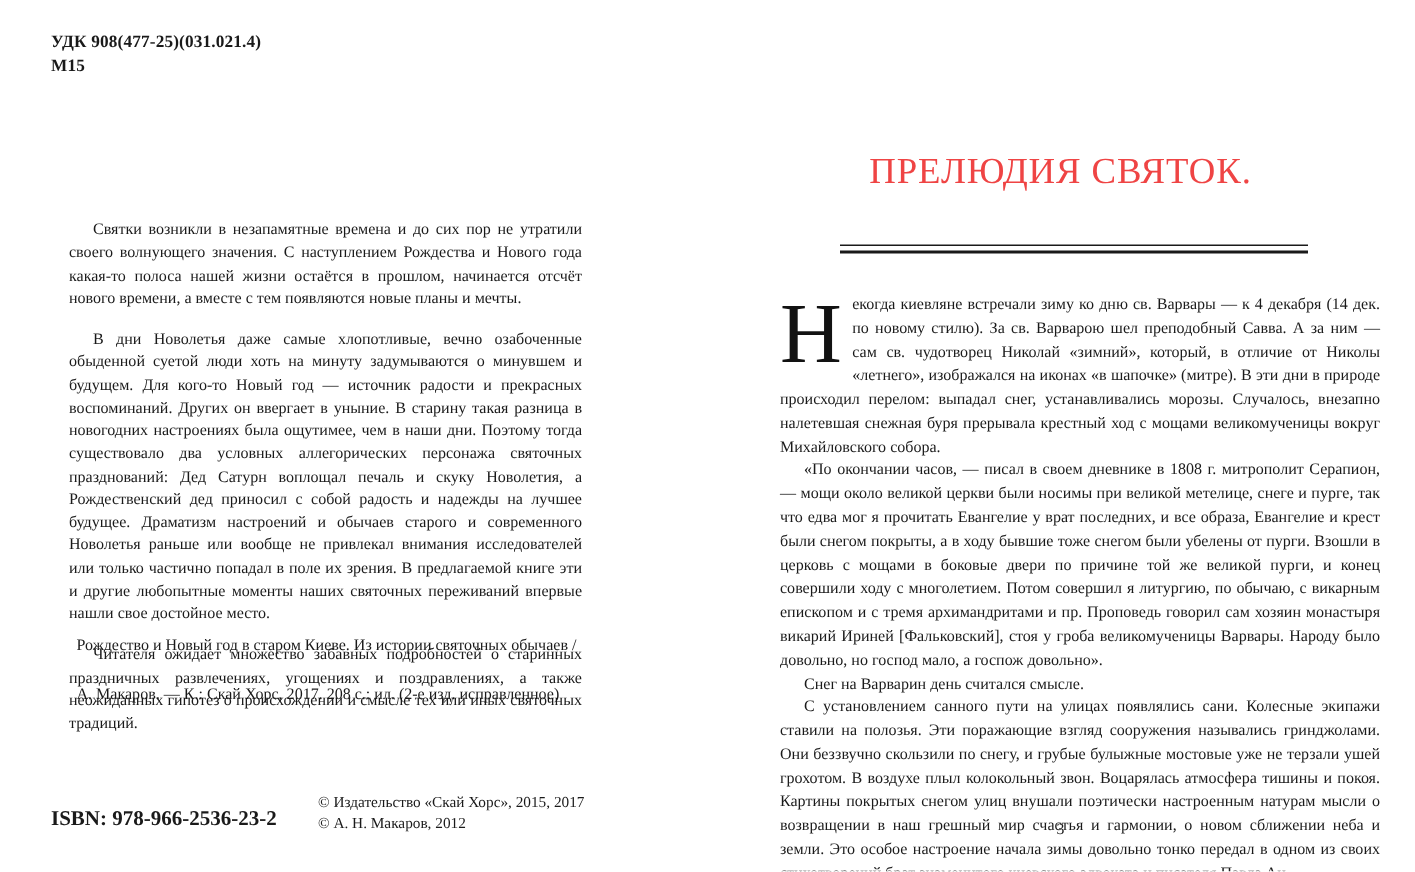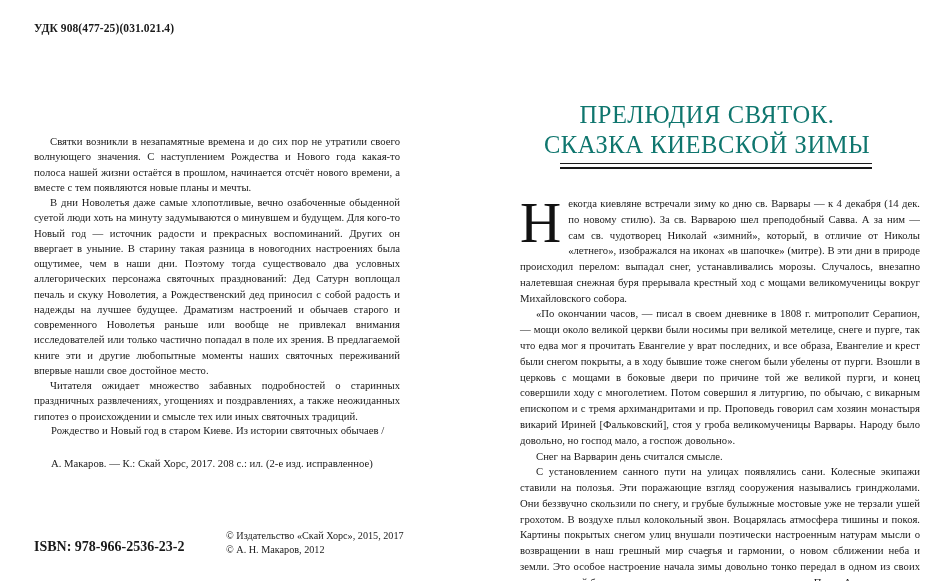--- a/index.html
+++ b/index.html
@@ -40,21 +40,21 @@
     left: 34px;
     top: 134px;
     width: 366px;
     font-size: 10.7px;
     line-height: 1.425;
     text-align: justify;
     text-justify: inter-word;
     hyphens: manual;
   }
   .annotation p {
-    margin: 0;
+    margin: 12px;
     text-indent: 16px;
   }
 
   .biblio {
     position: absolute;
     left: 34px;
     top: 406px;
     width: 372px;
     font-size: 10.7px;
     line-height: 1.45;
@@ -69,39 +69,39 @@
     font-weight: bold;
     white-space: nowrap;
   }
   .copyright {
     position: absolute;
     left: 212px;
     top: 529px;
     font-size: 10.2px;
     line-height: 1.38;
   }
-  .copyright div { white-space: nowrap; margin-left: 14px; }
+  .copyright div { white-space: nowrap; }
 
   
   .recto {
     position: absolute;
     left: 471px; top: 0;
     width: 472px;
     height: 581px;
   }
   .chapter-title {
     position: absolute;
     left: 18px;
     top: 100px;
     width: 436px;
     text-align: center;
     font-size: 24.5px;
     line-height: 1.23;
     letter-spacing: 0.6px;
-    color: #0f766e;
+    color: #ef4444;
     font-weight: normal;
     margin: 0;
   }
   .chapter-title span { display: block; white-space: nowrap; }
 
   .title-rules {
     position: absolute;
     left: 89px;
     top: 163px;
     width: 312px;
@@ -158,20 +158,21 @@
 </style>
 </head>
 <body>
 
 <div class="page">
 
   <div class="verso">
 
     <div class="class-codes">
       <div>УДК 908(477-25)(031.021.4)</div>
+      <div>М15</div>
     </div>
 
     <div class="annotation">
       <p>Святки возникли в незапамятные времена и до сих пор не утратили своего волнующего значения. С наступлением Рождества и Нового года какая-то полоса нашей жизни остаётся в прошлом, начинается отсчёт нового времени, а вместе с тем появляются новые планы и мечты.</p>
       <p>В дни Новолетья даже самые хлопотливые, вечно озабоченные обыденной суетой люди хоть на минуту задумываются о минувшем и будущем. Для кого-то Новый год — источник радости и прекрасных воспоминаний. Других он ввергает в уныние. В старину такая разница в новогодних настроениях была ощутимее, чем в наши дни. Поэтому тогда существовало два условных аллегорических персонажа святочных празднований: Дед Сатурн воплощал печаль и скуку Новолетия, а Рождественский дед приносил с собой радость и надежды на лучшее будущее. Драматизм настроений и обычаев старого и современного Новолетья раньше или вообще не привлекал внимания исследователей или только частично попадал в поле их зрения. В предлагаемой книге эти и другие любопытные моменты наших святочных переживаний впервые нашли свое достойное место.</p>
       <p>Читателя ожидает множество забавных подробностей о старинных праздничных развлечениях, угощениях и поздравлениях, а также неожиданных гипотез о происхождении и смысле тех или иных святочных традиций.</p>
     </div>
 
     <div class="biblio">
       <p>Рождество и Новый год в старом Киеве. Из истории святочных обычаев /</p>
@@ -184,21 +185,20 @@
       <div>© Издательство «Скай Хорс», 2015, 2017</div>
       <div>© А. Н. Макаров, 2012</div>
     </div>
 
   </div>
 
   <div class="recto">
 
     <h1 class="chapter-title">
       <span>ПРЕЛЮДИЯ СВЯТОК.</span>
-      <span>СКАЗКА КИЕВСКОЙ ЗИМЫ</span>
     </h1>
 
     <div class="title-rules">
       <div class="rule-thin"></div>
       <div class="rule-gap"></div>
       <div class="rule-thick"></div>
     </div>
 
     <div class="body-col">
       <p class="lead"><span class="dropcap">Н</span><span>екогда киевляне встречали зиму ко дню св. Варвары — к 4 декабря (14 дек. по новому стилю). За св. Варварою шел преподобный Савва. А за ним — сам св. чудотворец Николай «зимний», который, в отличие от Николы «летнего», изображался на иконах «в шапочке» (митре). В эти дни в природе происходил перелом: выпадал снег, устанавливались морозы. Случалось, внезапно налетевшая снежная буря прерывала крестный ход с мощами великомученицы вокруг Михайловского собора.</span></p>

